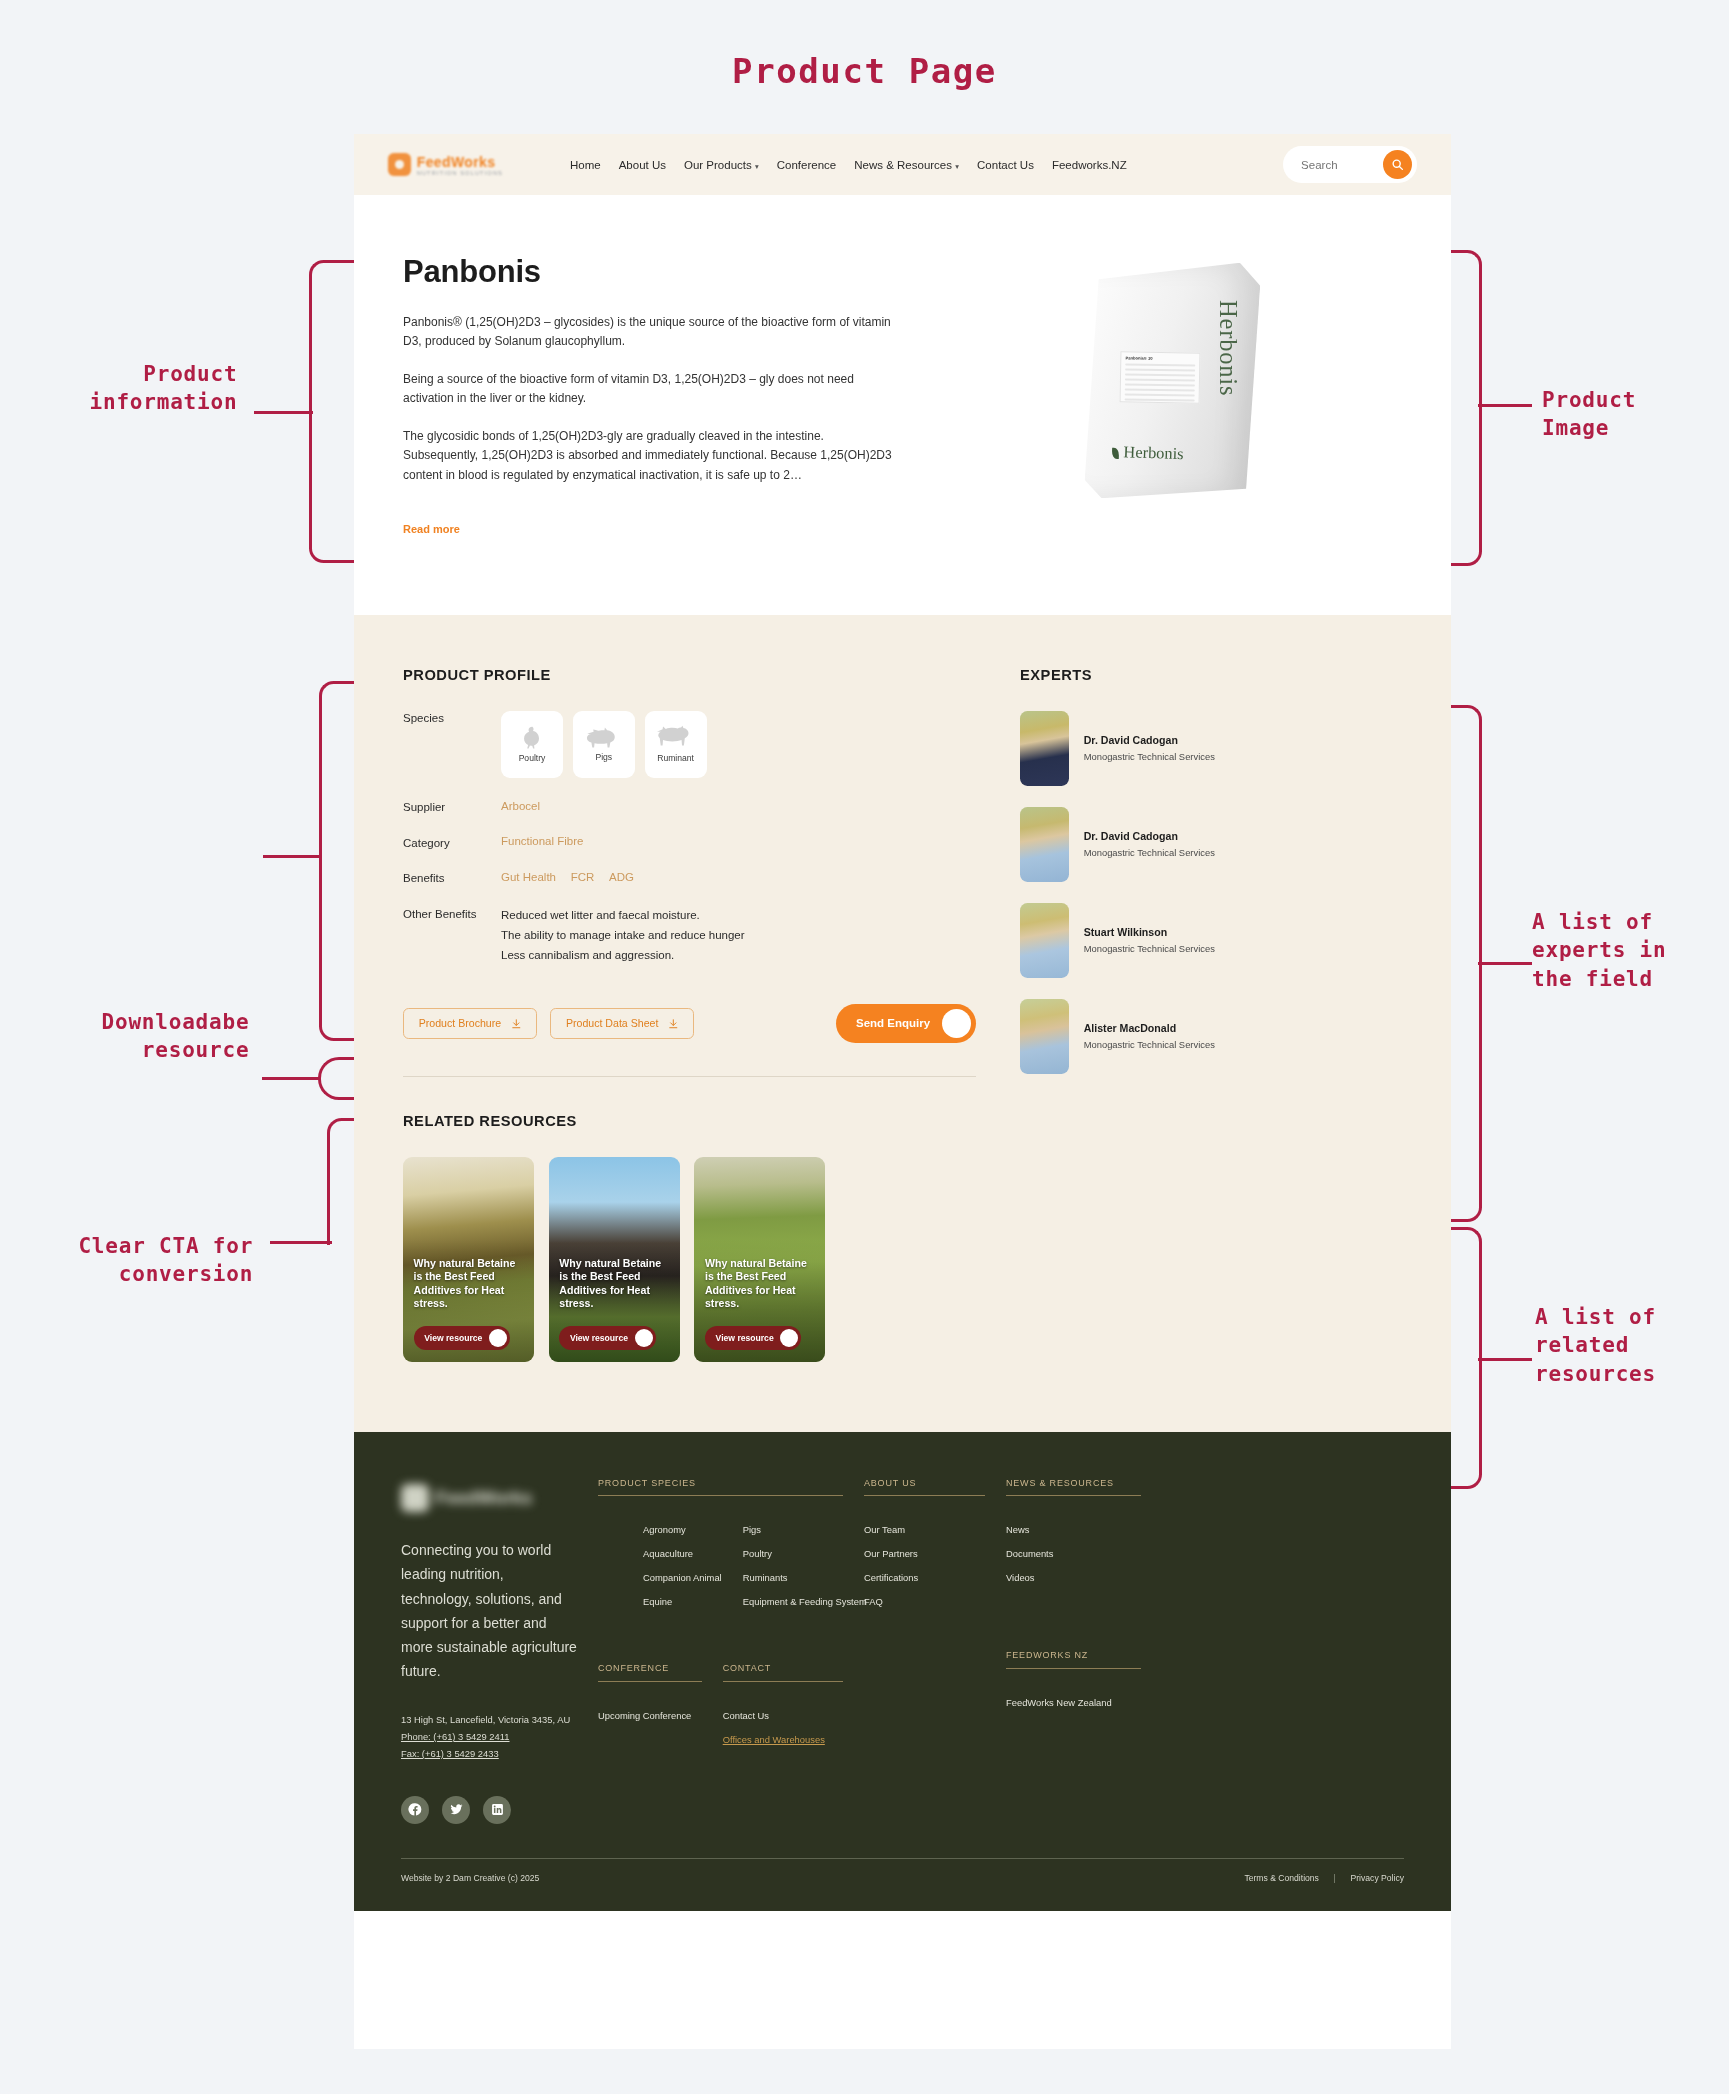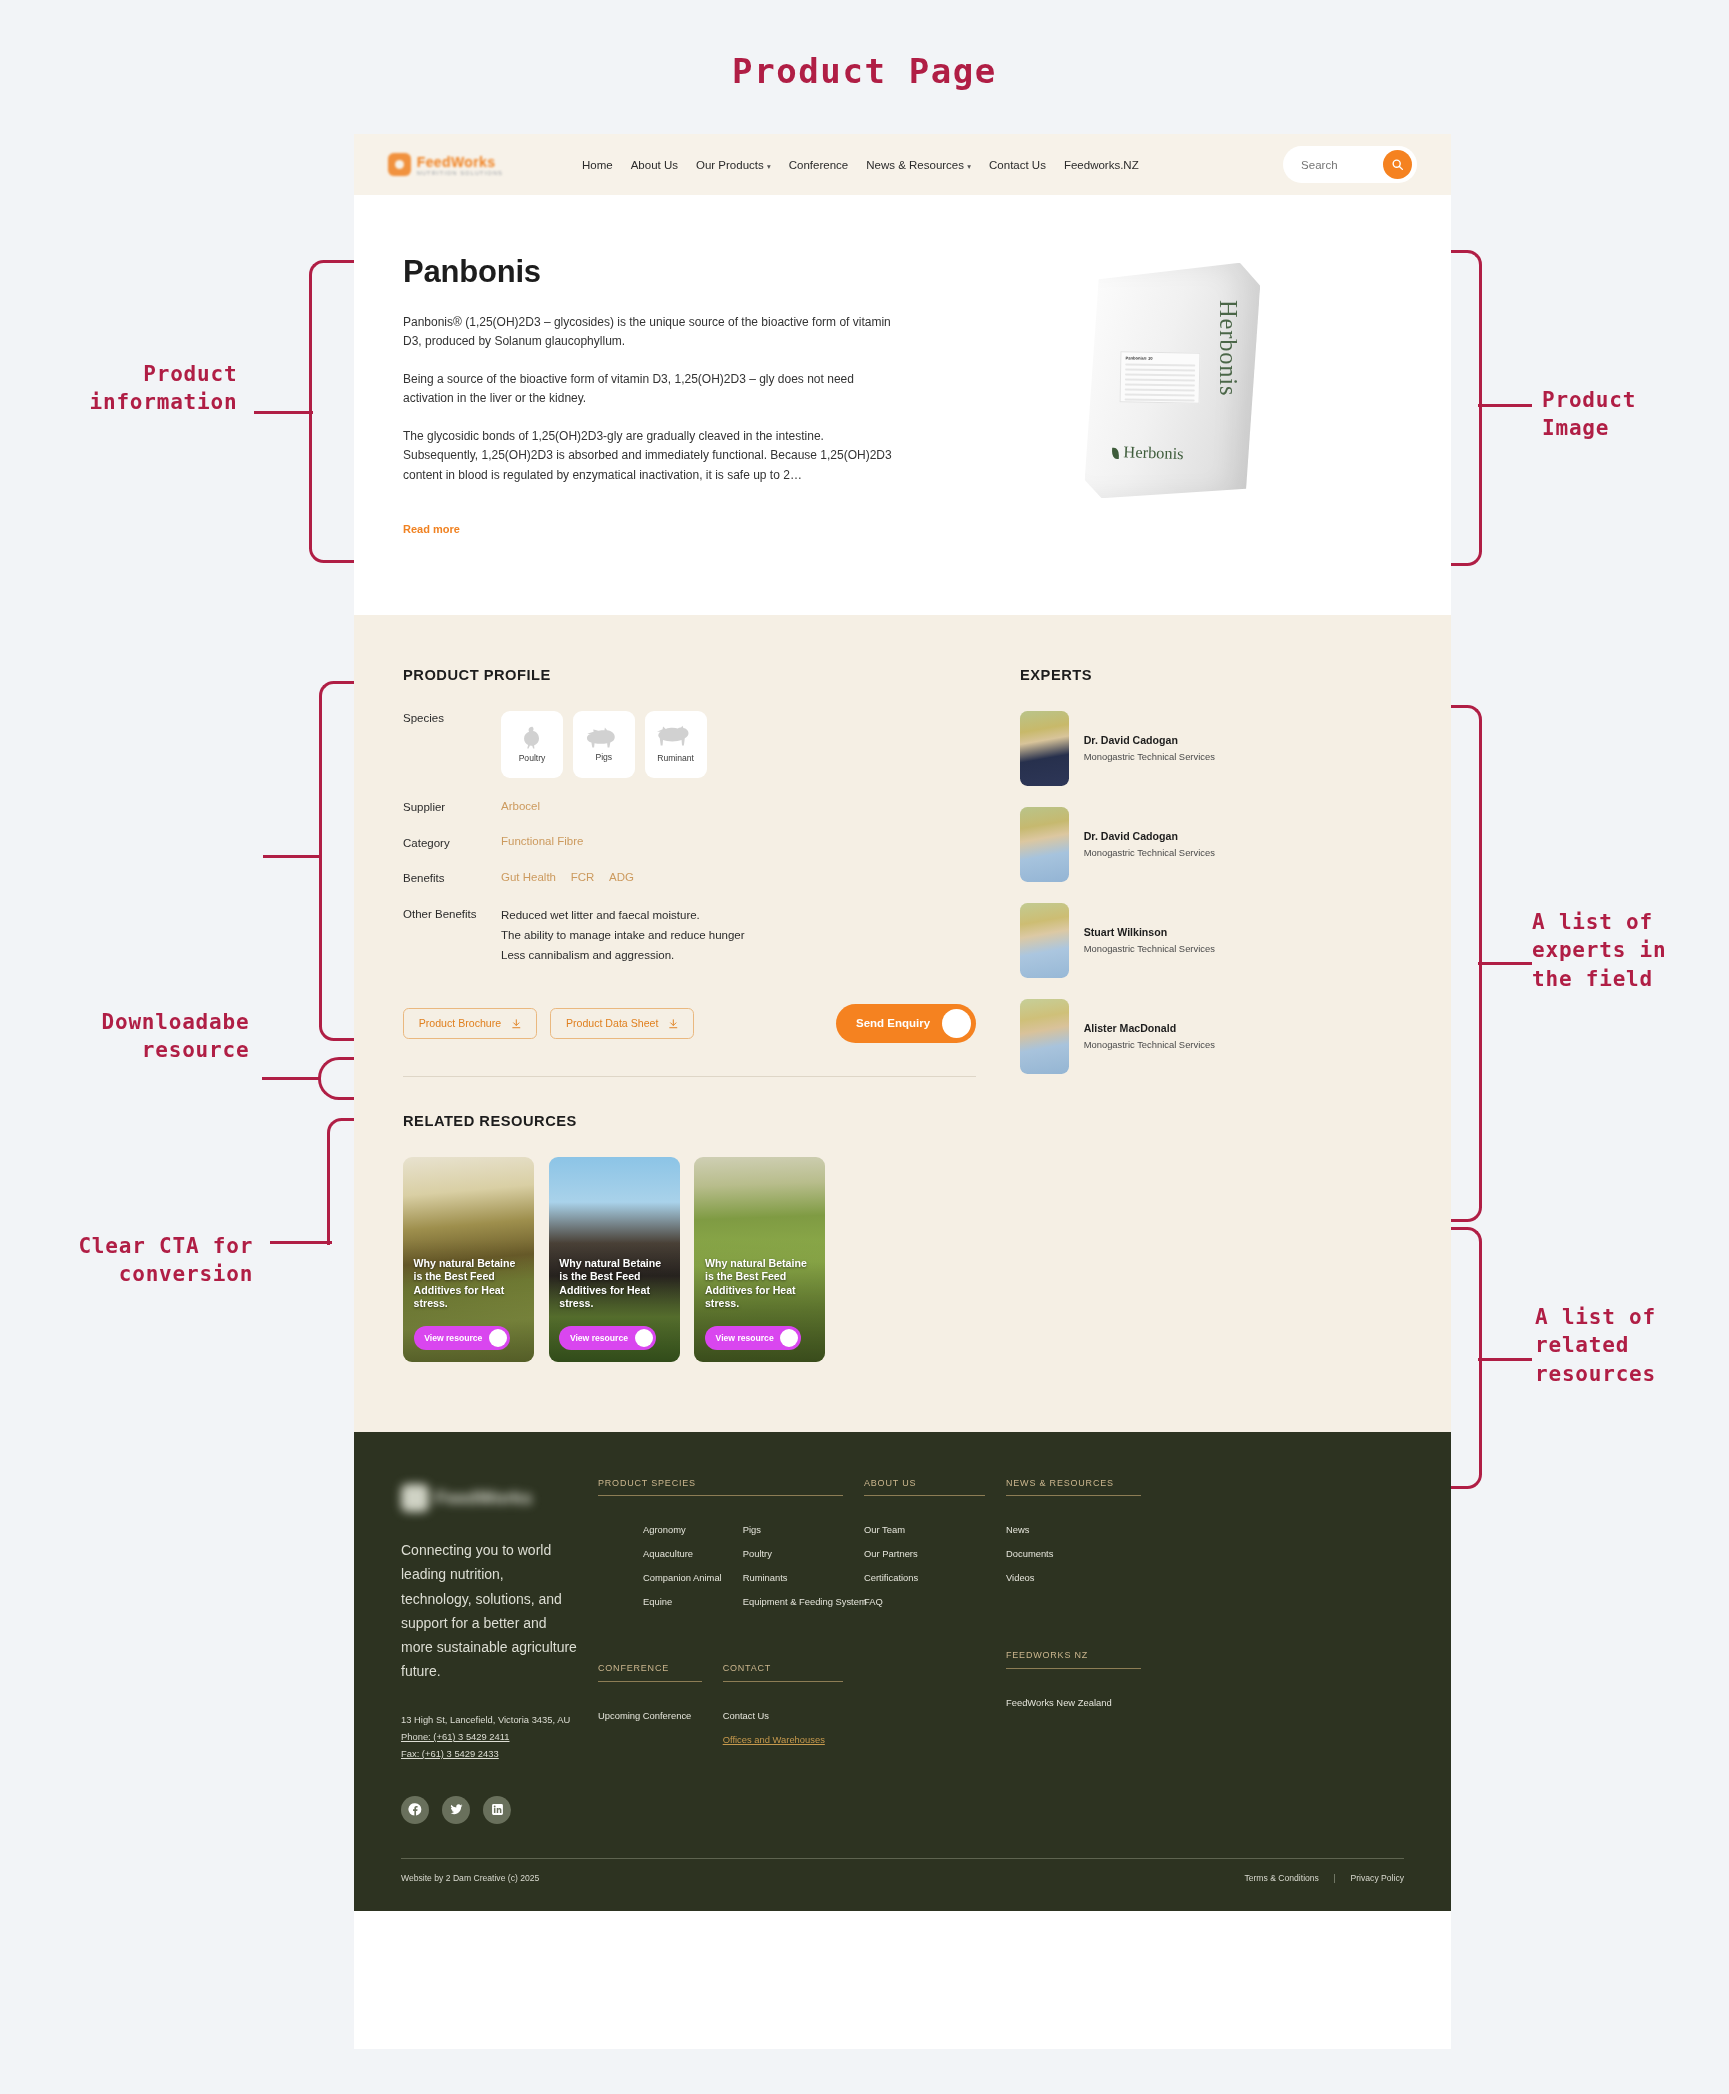--- a/index.html
+++ b/index.html
@@ -37,21 +37,21 @@
   .page {
     position: absolute; left: 354px; top: 134px;
     width: 1097px; height: 1915px;
     background: #ffffff;
     overflow: hidden;
   }
 
   
   .navbar {
     height: 61px; background: #f7f2e9;
-    display: flex; align-items: center; padding: 0 34px; gap: 12px;
+    display: flex; align-items: center; padding: 0 34px;
   }
   .logo { display: flex; align-items: center; gap: 5.7px; filter: blur(1.1px); }
   .logo-mark {
     width: 23px; height: 23px; border-radius: 5.7px;
     background: #f08222; position: relative; opacity: .85;
   }
   .logo-mark::after {
     content:''; position:absolute; left:6.5px; top:6.5px;
     width:9.8px; height:9.8px; border-radius:50%; background:#f7f2e9;
   }
@@ -162,21 +162,21 @@
   .res-img { position:absolute; inset:0; }
   .res-shade { position:absolute; inset:0; background:linear-gradient(180deg,rgba(0,0,0,0) 40%,rgba(0,0,0,.38) 100%); }
   .res-title {
     position:absolute; left:10.6px; right:9px; bottom:51px;
     font-size:10.6px; font-weight:bold; line-height:1.28; color:#fff;
     text-shadow:0 0.8px 2.5px rgba(0,0,0,.55);
   }
   .res-btn {
     position:absolute; left:10.6px; bottom:11.5px;
     display:flex; align-items:center; gap:6.5px;
-    background:#d946ef; border:none; border-radius:18px; padding:3.3px 3.3px 3.3px 10.6px; cursor:pointer;
+    background:#7f1d1d; border:none; border-radius:18px; padding:3.3px 3.3px 3.3px 10.6px; cursor:pointer;
   }
   .res-btn span { font-size:8.6px; font-weight:bold; color:#fff; white-space:nowrap; }
   .res-circle {
     width:18px; height:18px; border-radius:50%; background:#fff;
     display:flex; align-items:center; justify-content:center; font-size:9px; color:#1d1d1d;
   }
 
   
   .expert { display:flex; align-items:center; gap:14.7px; margin-bottom:21px; cursor:pointer; }
   .expert-photo { width:49px; height:75px; border-radius:7.4px; overflow:hidden; flex-shrink:0; position:relative; }

